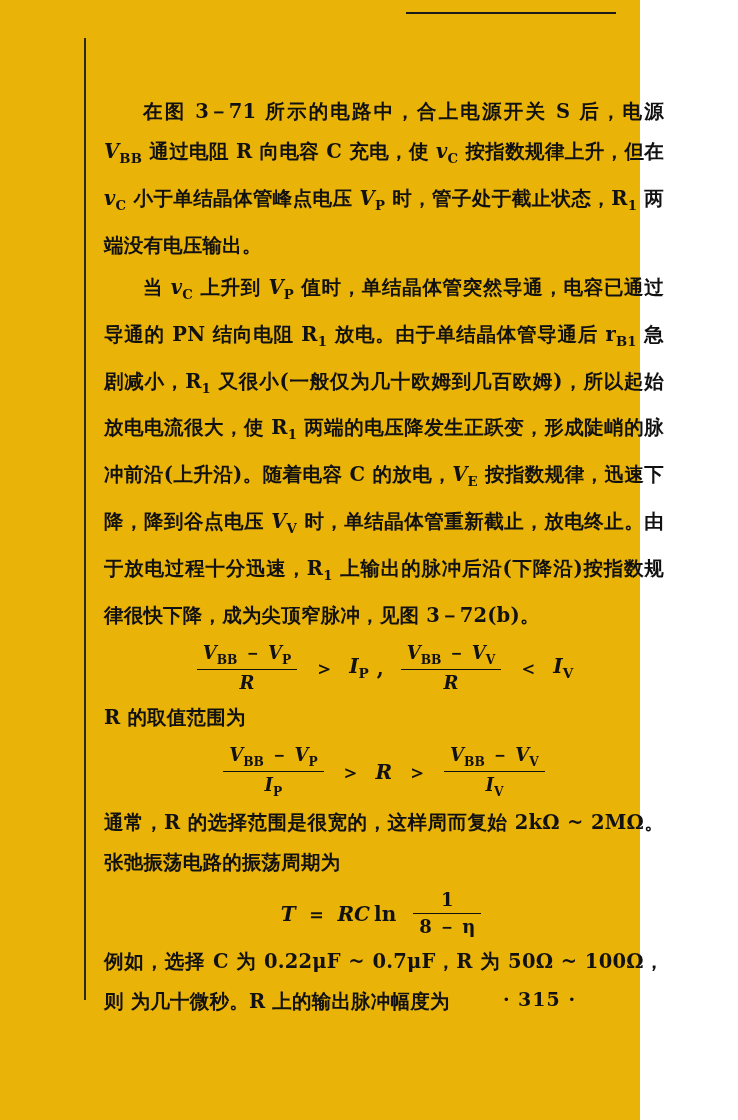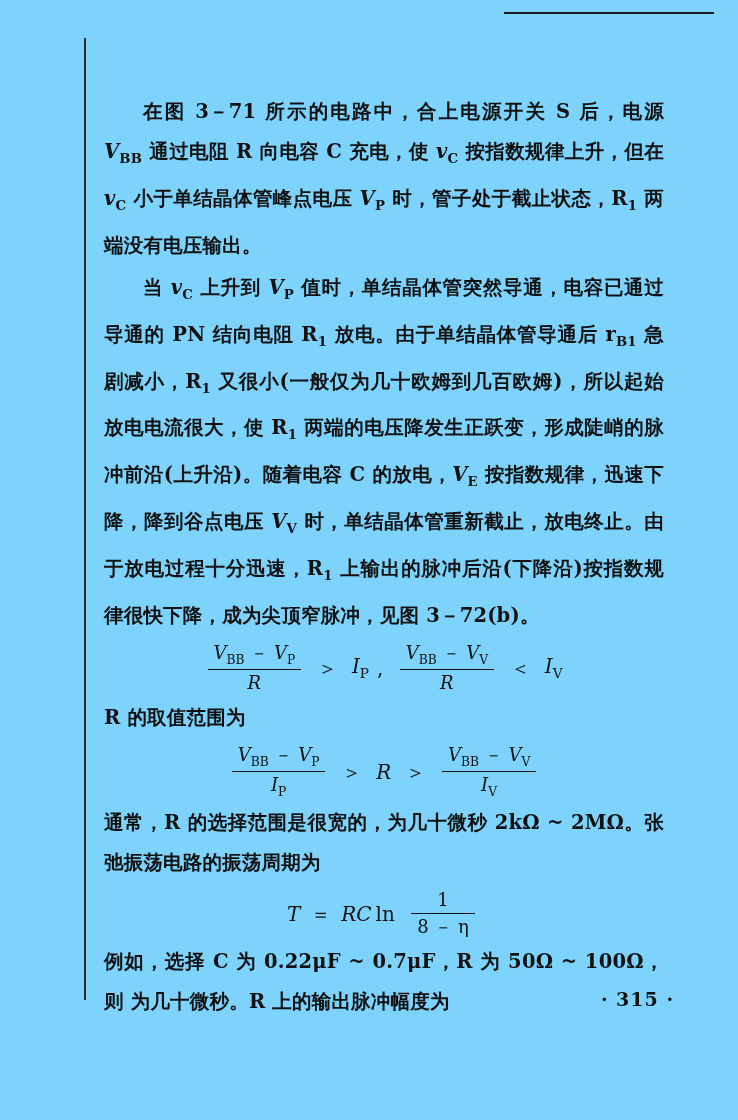--- a/index.html
+++ b/index.html
@@ -11,23 +11,23 @@
     width: 738px;
     height: 1120px;
     position: relative;
     font-family: "DejaVu Serif", "Liberation Serif", serif;
     color: #111;
     overflow: hidden;
   }
   .page {
     position: absolute;
     left: 0; top: 0;
-    width: 738px;
+    width: 640px;
     height: 1120px;
-    background: #7dd3fc;
+    background: #eab308;
   }
   
   .rule-top-right {
     position: absolute;
     right: 24px;
     top: 12px;
     width: 210px;
     height: 2px;
     background: #1a1a1a;
   }
@@ -65,20 +65,21 @@
   .sub {
     font-size: 0.68em;
     vertical-align: sub;
     font-style: normal;
   }
   .eq-block {
     margin: 6px 0 4px 0;
     text-align: center;
     font-size: 20px;
     line-height: 1.2;
+    font-weight: bold;
   }
   .frac {
     display: inline-block;
     vertical-align: middle;
     text-align: center;
     margin: 0 6px;
   }
   .frac .num {
     display: block;
     padding: 0 6px 2px 6px;
@@ -165,21 +166,21 @@
       <span class="opn">＞</span>
       <span class="op">R</span>
       <span class="opn">＞</span>
       <span class="frac">
         <span class="num"><span class="var">V<span class="sub">BB</span></span> － <span class="var">V<span class="sub">V</span></span></span>
         <span class="den"><span class="var">I<span class="sub">V</span></span></span>
       </span>
     </div>
 
     <p class="para cont">
-      通常，R 的选择范围是很宽的，为几十微秒 2kΩ ~ 2MΩ。张弛振荡电路的振荡周期为
+      通常，R 的选择范围是很宽的，这样周而复始 2kΩ ~ 2MΩ。张弛振荡电路的振荡周期为
     </p>
 
     <div class="eq-block">
       <span class="eq-T">T</span>
       <span class="opn">＝</span>
       <span class="eq-T">RC</span><span class="opn">ln</span>
       <span class="frac">
         <span class="num">1</span>
         <span class="den">8 － η</span>
       </span>

